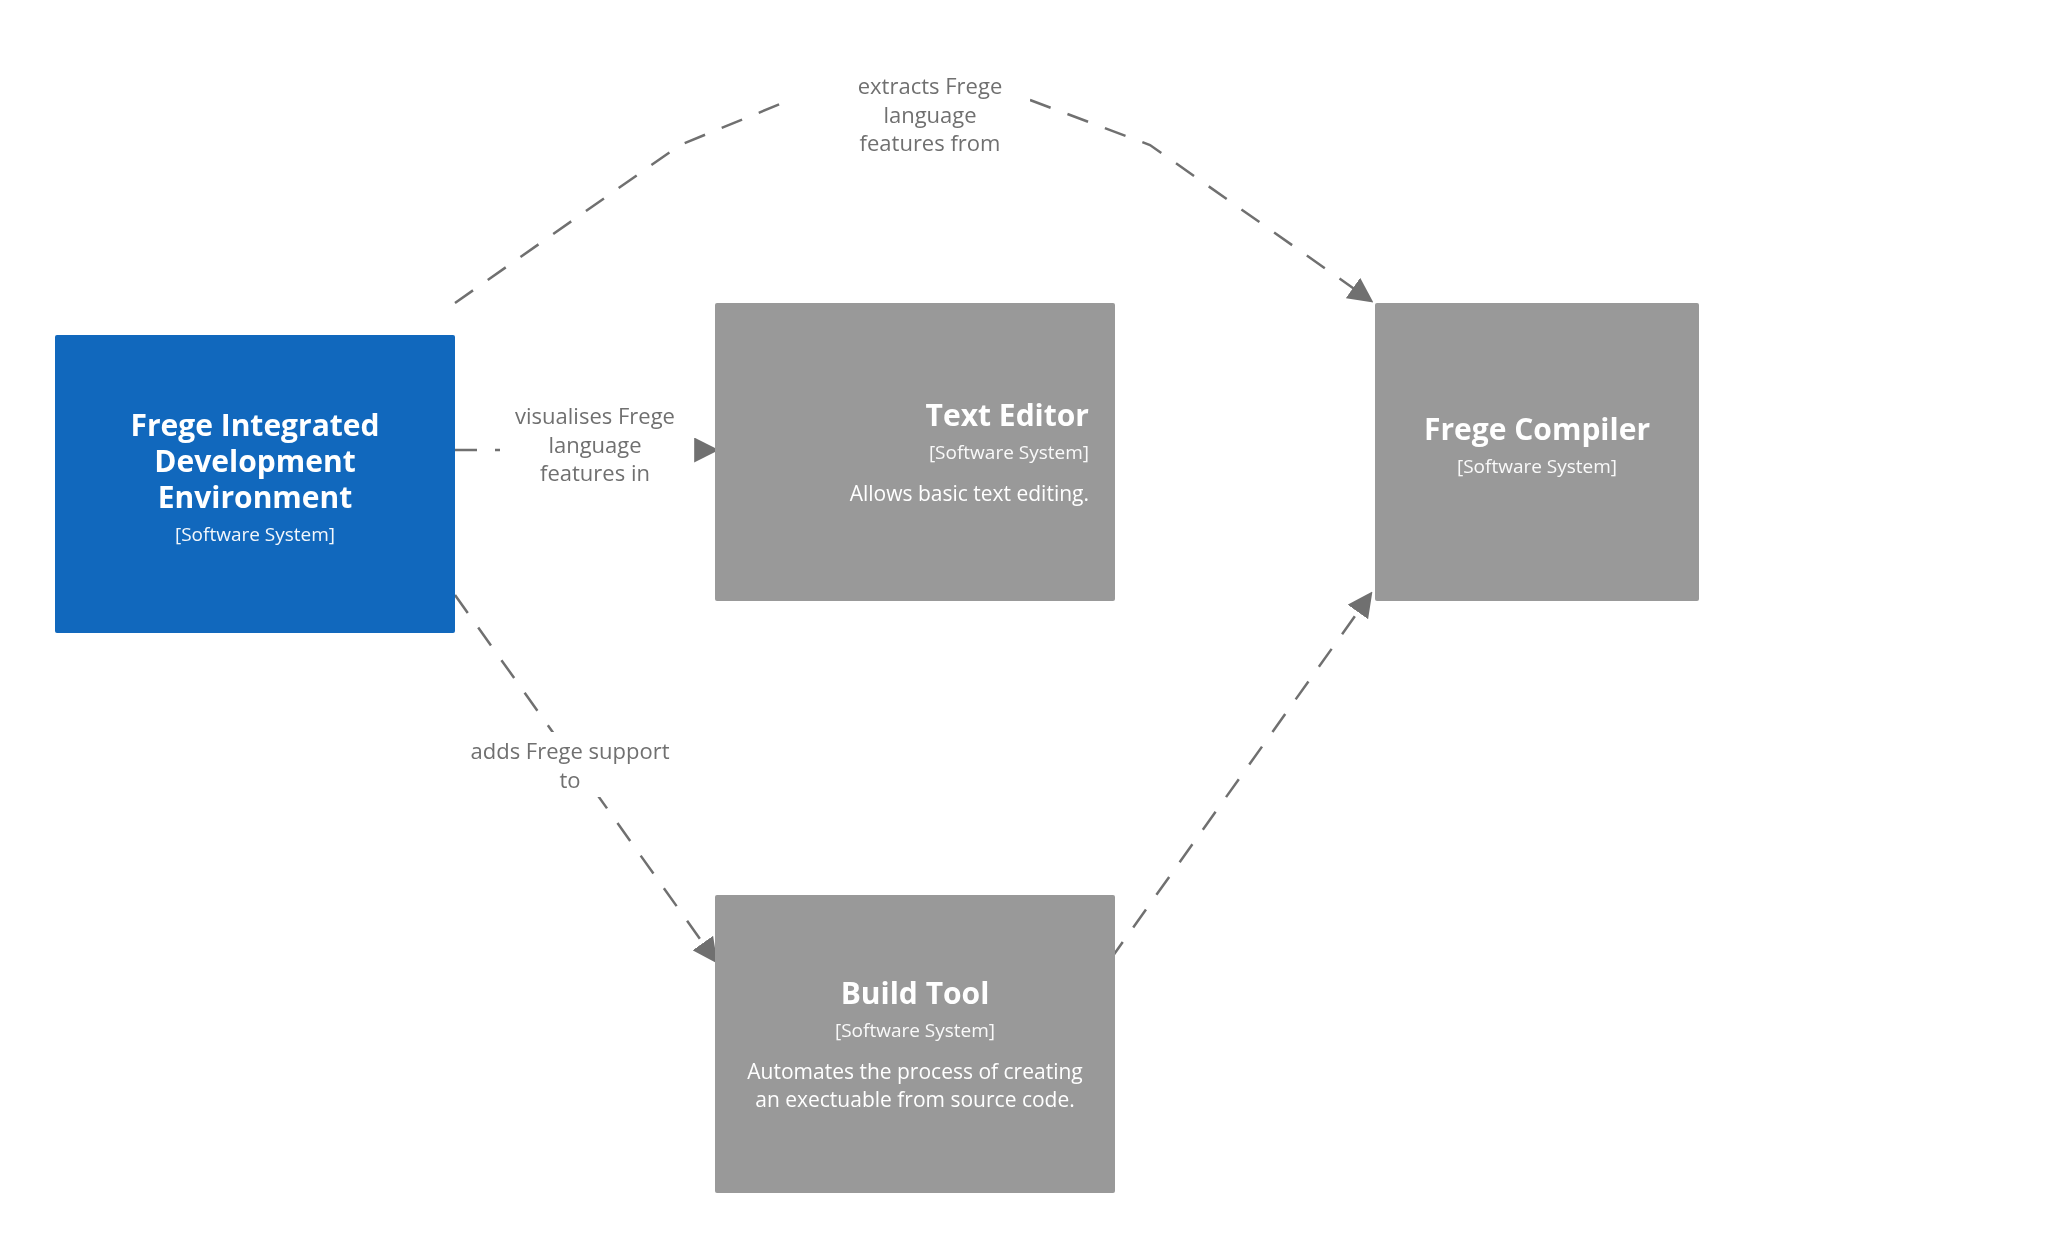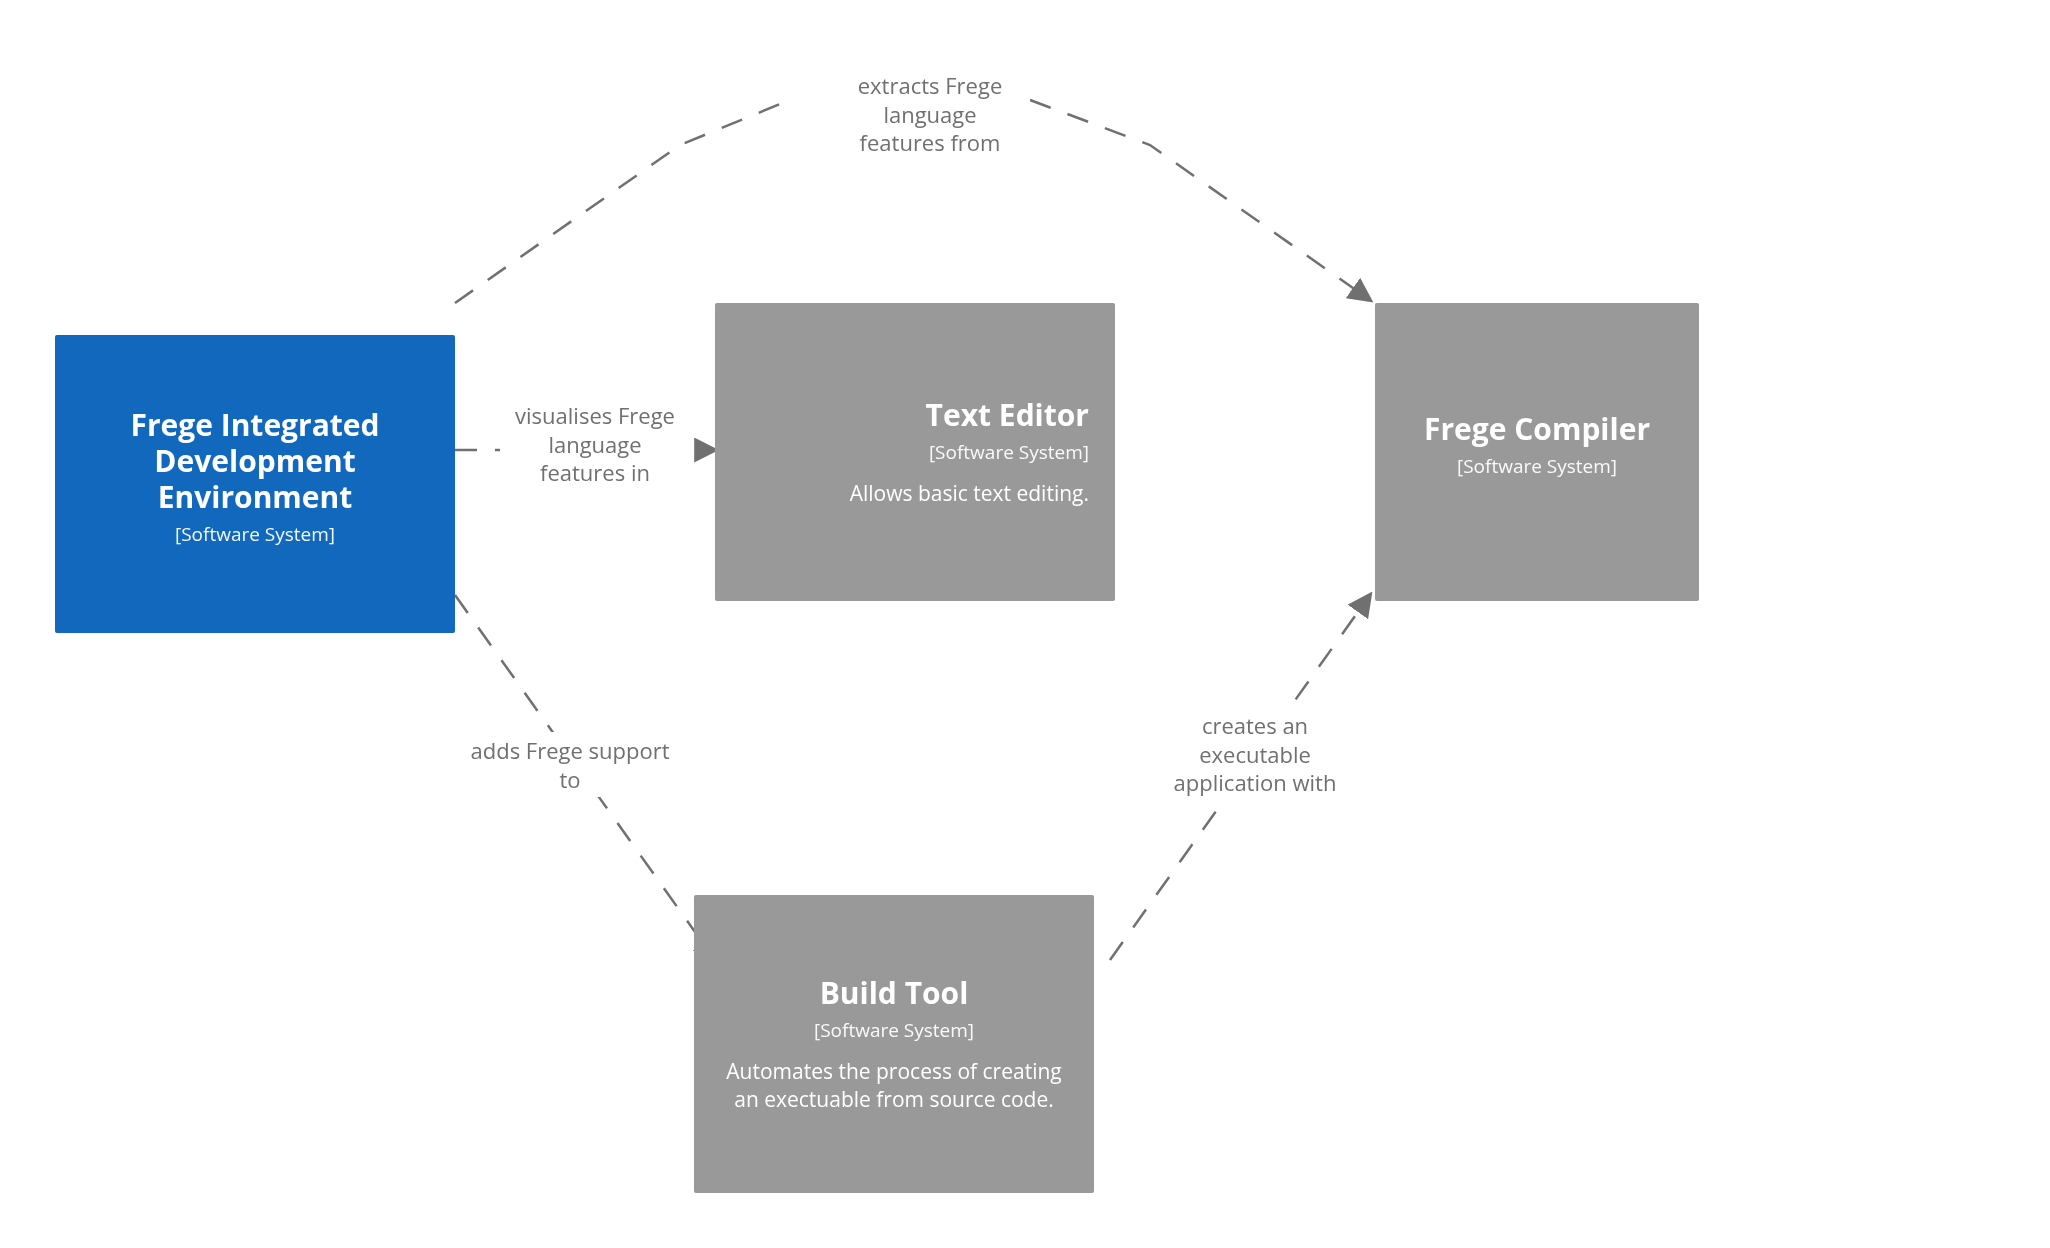--- a/index.html
+++ b/index.html
@@ -102,27 +102,26 @@
     <div class="title">Text Editor</div>
     <div class="subtitle">[Software System]</div>
     <div class="desc">Allows basic text editing.</div>
   </div>
 
   <div class="node secondary" style="left:1375px; top:303px; width:324px; height:298px;">
     <div class="title">Frege Compiler</div>
     <div class="subtitle">[Software System]</div>
   </div>
 
-  <div class="node secondary" style="left:694px; top:895px; width:400px; height:298px;">
+  <div class="node secondary" style="left:715px; top:895px; width:400px; height:298px;">
     <div class="title">Build Tool</div>
     <div class="subtitle">[Software System]</div>
     <div class="desc">Automates the process of creating an exectuable from source code.</div>
   </div>
 
   <div class="edge-label" style="left:830px; top:55px; width:200px;">extracts Frege language features from</div>
 
   <div class="edge-label" style="left:500px; top:385px; width:190px;">visualises Frege language features in</div>
 
   <div class="edge-label" style="left:460px; top:720px; width:220px;">adds Frege support to</div>
 
-  <div class="edge-label" style="left:1145px; top:695px; width:220px;">creates an executable application with</div>
 
 </div>
 
 </body></html>

